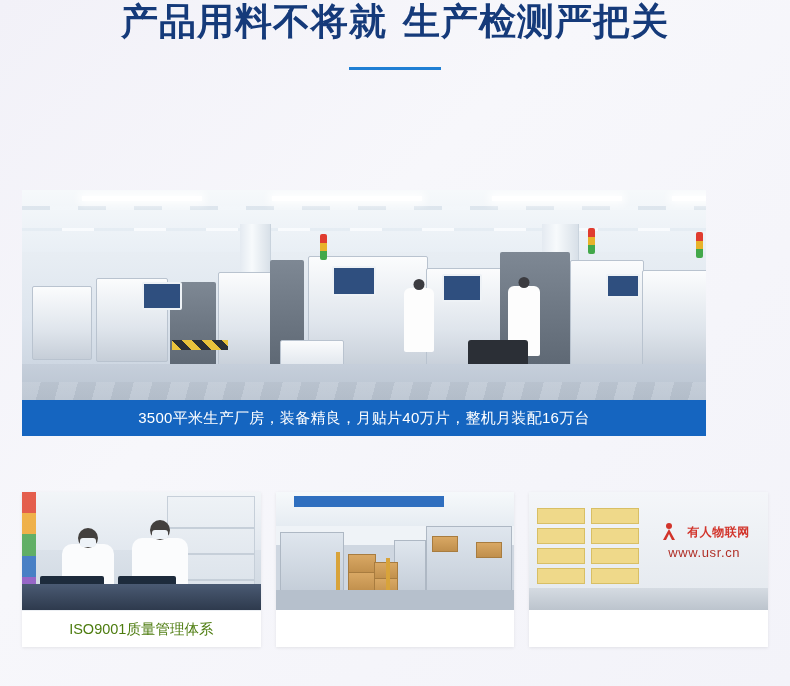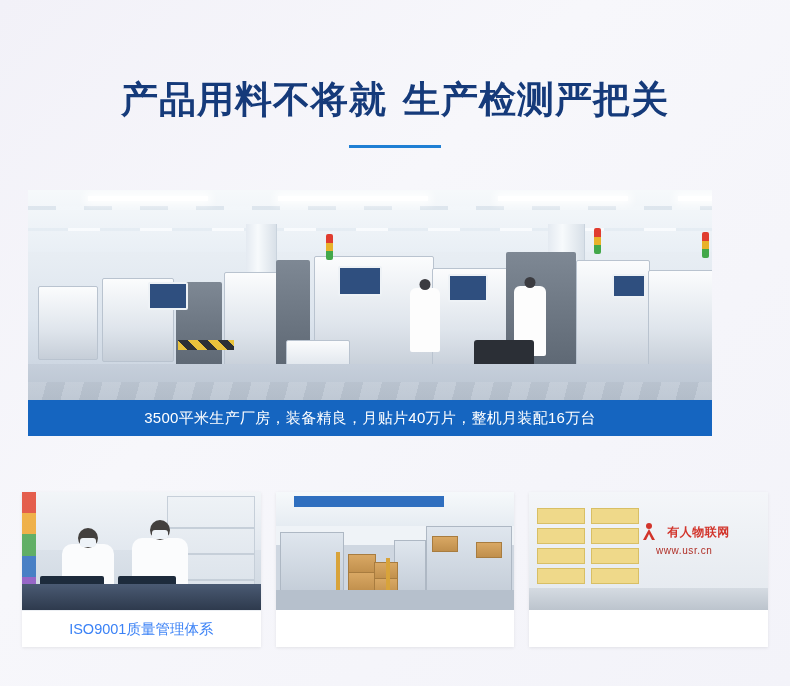--- a/index.html
+++ b/index.html
@@ -16,21 +16,20 @@
   .page {
     position: relative;
     width: 790px;
     height: 686px;
     background: linear-gradient(135deg, #f2f1f8 0%, #f7f7fb 40%, #f3f3f9 100%);
     box-sizing: border-box;
   }
 
   
   .heading-wrap {
-    padding-top: 78px;
     text-align: center;
   }
   .heading {
     font-size: 37px;
     font-weight: bold;
     color: #153a7a;
     letter-spacing: 1px;
     line-height: 1.2;
     font-family: "Liberation Sans", sans-serif;
   }
@@ -41,21 +40,21 @@
   .heading-rule {
     width: 92px;
     height: 3px;
     background: #1f7fd4;
     margin: 23px auto 0 auto;
   }
 
   
   .main-photo {
     position: absolute;
-    left: 28px;
+    left: 22px;
     top: 190px;
     width: 684px;
     height: 246px;
     overflow: hidden;
     background: #cfd6e0;
   }
   .mp-scene {
     position: absolute;
     inset: 0;
     background:
@@ -170,21 +169,21 @@
     height: 118px;
     overflow: hidden;
     background: #dfe5ec;
   }
   .card-label {
     height: 36px;
     display: flex;
     align-items: center;
     justify-content: center;
     background: #ffffff;
-    color: #3b82f6;
+    color: #4d7c0f;
     font-size: 14.5px;
     border-top: 1px solid #eceff3;
   }
   .card:nth-child(3) .card-label { color: #1a1a1a; }
 
   
   .c1 { position: absolute; inset: 0; background: linear-gradient(to bottom, #e8edf3, #cdd6e0); }
   .c1-wall { position:absolute; left:0; top:0; width:100%; height:58px; background: linear-gradient(to bottom,#f2f5f8,#e2e8ef); }
   .c1-rack { position:absolute; right:6px; top:4px; width:86px; height:96px; background: linear-gradient(to bottom,#eef2f6,#dbe2ea); border:1px solid #c6cfd9; }
   .c1-rack:before { content:""; position:absolute; left:0; top:30px; width:100%; height:2px; background:#c6cfd9; box-shadow:0 26px 0 #c6cfd9, 0 52px 0 #c6cfd9; }
@@ -201,24 +200,24 @@
   .c2-ceil { position:absolute; left:0; top:0; width:100%; height:34px; background: linear-gradient(to bottom,#f6f9fb,#e6ecf2); }
   .c2-rack { position:absolute; background: linear-gradient(to bottom,#dfe6ee,#c3ccd7); border:1px solid #aeb8c4; }
   .c2-box { position:absolute; background: linear-gradient(to bottom,#d9a864,#c08f4c); border:1px solid #a87c3f; }
   .c2-line { position:absolute; bottom:0; left:0; width:100%; height:20px; background:#b6c0cc; }
   .c2-post { position:absolute; width:4px; background:#d8a33a; }
 
   
   .c3 { position:absolute; inset:0; background: linear-gradient(to bottom,#f4f6f9,#e3e8ee); }
   .c3-panelrow { position:absolute; left:8px; top:16px; width:104px; height:74px; }
   .c3-panel { position:absolute; width:46px; height:14px; background:#efd98a; border:1px solid #d8bf65; }
-  .c3-logo-wrap { position:absolute; left:96px; top:30px; width:118px; text-align:center; }
+  .c3-logo-wrap { position:absolute; left:116px; top:30px; width:118px; text-align:center; }
   .c3-logo-mark { display:inline-block; width:20px; height:20px; vertical-align:middle; }
   .c3-logo-text { font-size:12px; color:#d2342b; font-weight:bold; letter-spacing:.5px; vertical-align:middle; margin-left:4px; }
-  .c3-url { font-size:10px; color:#b02f27; letter-spacing:.6px; margin-top:3px; }
+  .c3-url { font-size:13px; color:#b02f27; letter-spacing:.6px; margin-top:3px; }
   .c3-floor { position:absolute; left:0; bottom:0; width:100%; height:22px; background: linear-gradient(to bottom,#d5dbe2,#bcc4cd); }
 </style>
 </head>
 <body>
 
 <div class="page">
 
   <div class="heading-wrap">
     <div class="heading">
       <span>产品用料不将就</span><span class="gap"></span><span>生产检测严把关</span>

